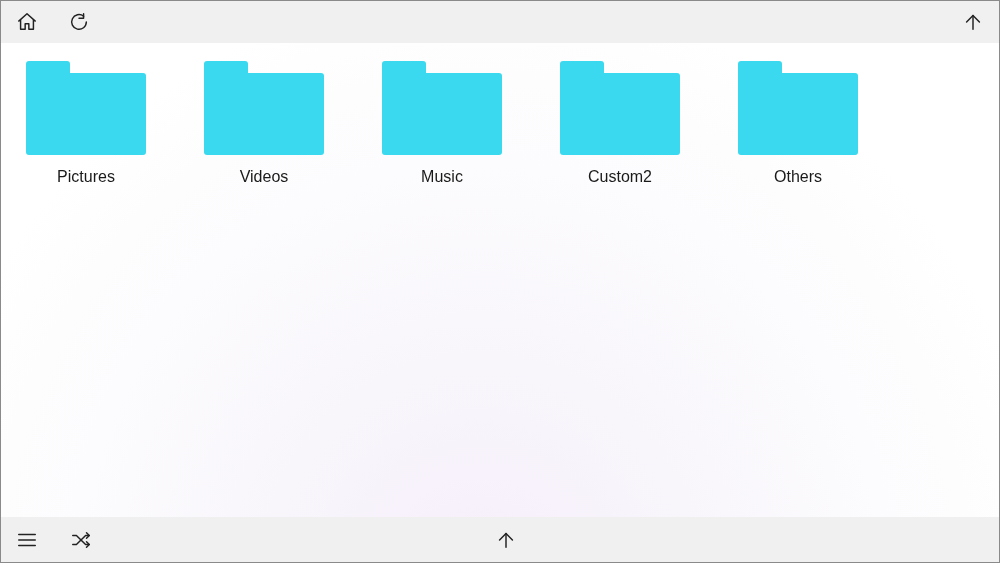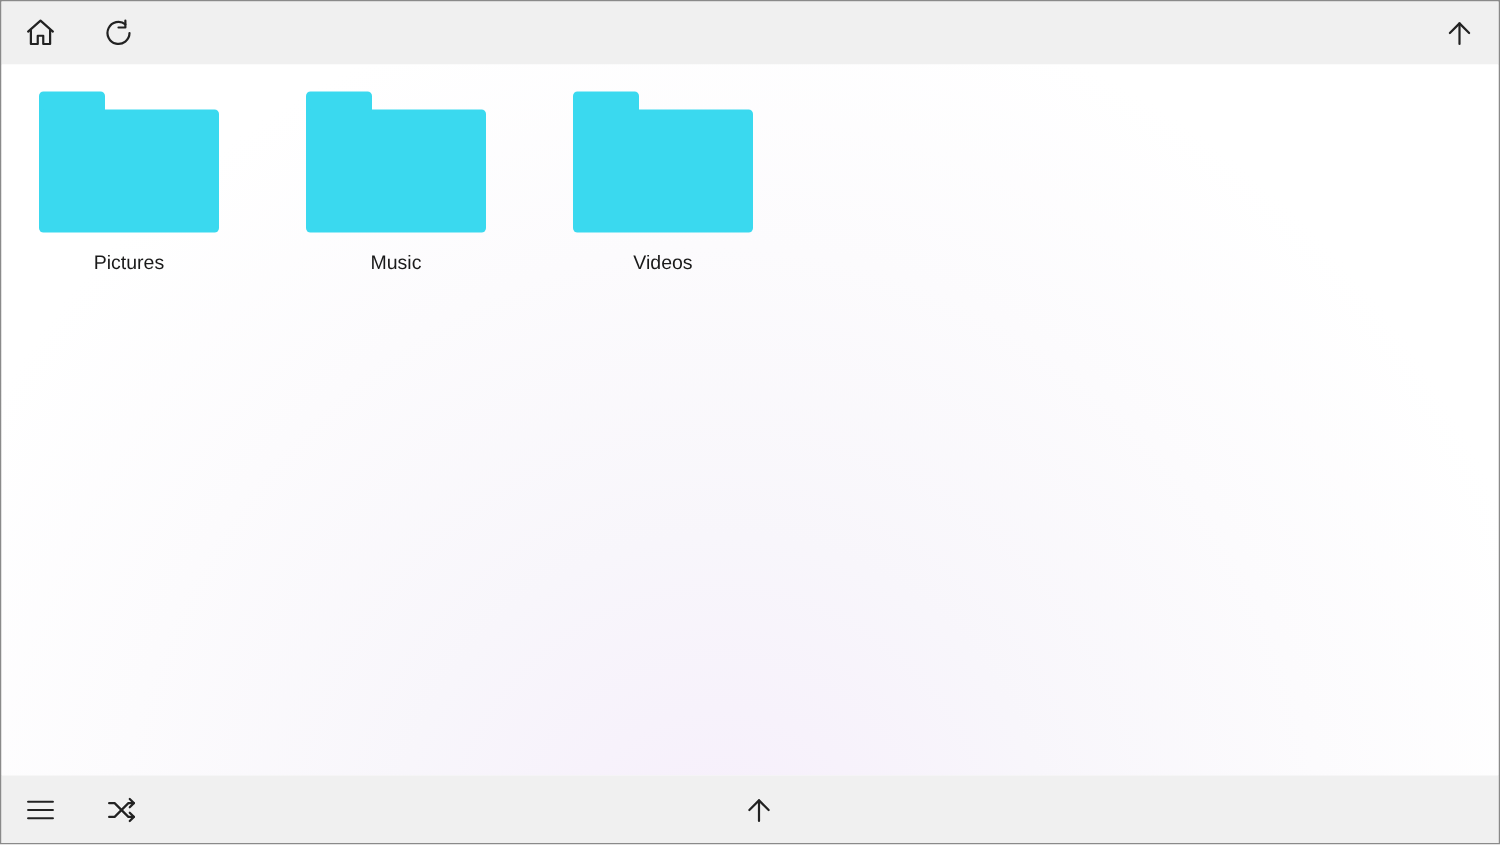--- a/index.html
+++ b/index.html
@@ -49,21 +49,21 @@
       width: 44px; height: 18px;
       background: #3ad9ef;
       border-radius: 3px 3px 0 0;
     }
     .folder-body {
       position: absolute; left: 0; right: 0; bottom: 0; top: 12px;
       background: #3ad9ef;
       border-radius: 3px;
     }
     .folder-label {
-      font-size: 13px;
+      font-size: 16px;
       color: #1a1a1a;
       text-align: right;
       line-height: 1.2;
     }
     .bottombar {
       height: 45px;
       background: #f0f0f0;
       display: flex; align-items: center;
       padding: 0 12px;
       gap: 26px;
@@ -112,33 +112,47 @@
             <div class="folder-body"></div>
         </div>
         <div class="folder-label">Pictures</div>
       </div>
 
       <div class="folder-item">
         <div class="folder-shape">
           <div class="folder-tab"></div>
             <div class="folder-body"></div>
         </div>
-        <div class="folder-label">Music</div>
+        <div class="folder-label">Videos</div>
       </div>
 
       <div class="folder-item">
         <div class="folder-shape">
           <div class="folder-tab"></div>
             <div class="folder-body"></div>
         </div>
-        <div class="folder-label">Videos</div>
+        <div class="folder-label">Music</div>
       </div>
 
 
+      <div class="folder-item">
+        <div class="folder-shape">
+          <div class="folder-tab"></div>
+            <div class="folder-body"></div>
+        </div>
+        <div class="folder-label">Custom2</div>
+      </div>
 
+      <div class="folder-item">
+        <div class="folder-shape">
+          <div class="folder-tab"></div>
+            <div class="folder-body"></div>
+        </div>
+        <div class="folder-label">Others</div>
+      </div>
 
     </div>
   </div>
 
   <div class="bottombar">
     <div class="icon-btn">
       <span>
         <svg width="22" height="22" viewBox="0 0 24 24" fill="none" stroke="#222" stroke-width="1.6" stroke-linecap="round">
           <line x1="3" y1="6" x2="21" y2="6"></line>
           <line x1="3" y1="12" x2="21" y2="12"></line>

